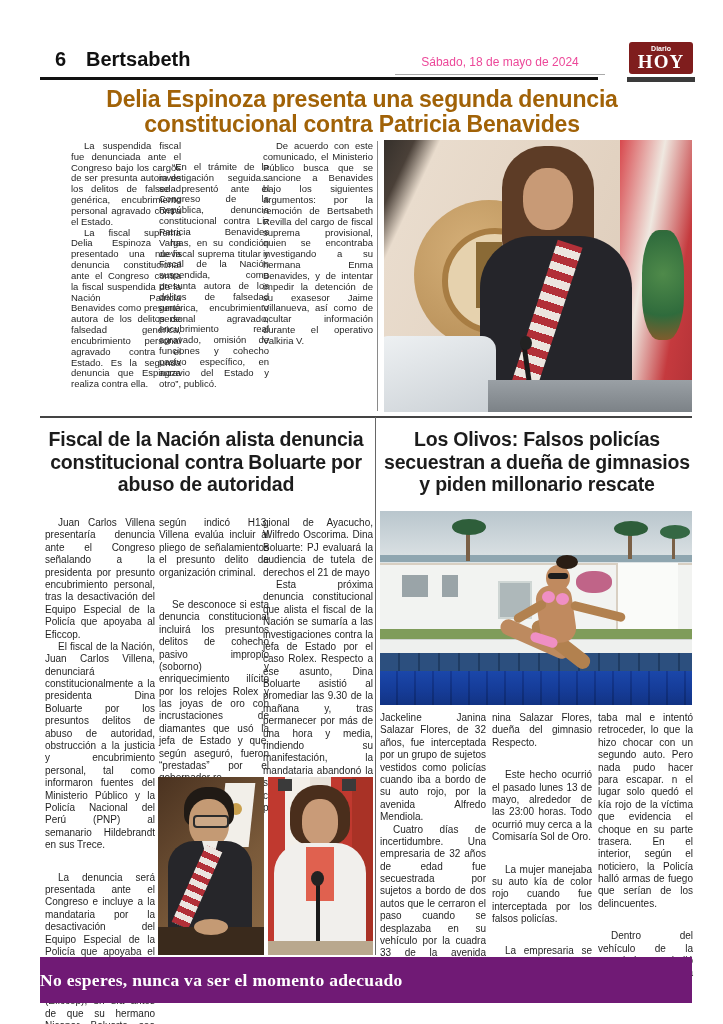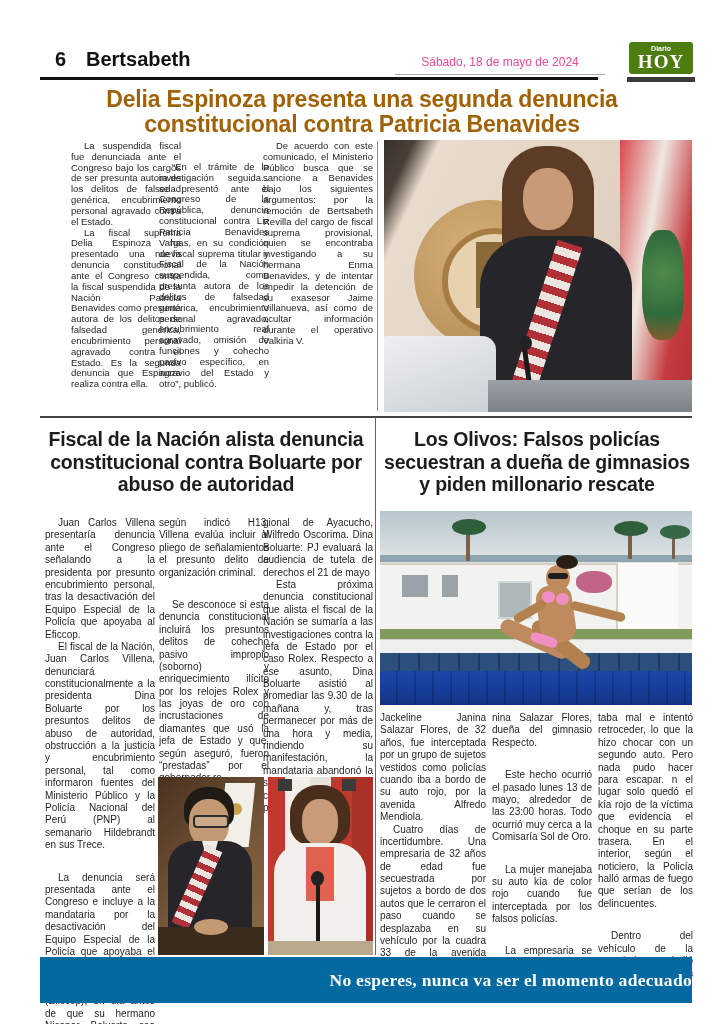--- a/index.html
+++ b/index.html
@@ -5,43 +5,43 @@
   html,body{margin:0;padding:0;background:#d9d9d9;}
   .page{position:relative;width:723px;height:1024px;background:#ffffff;
         font-family:"Liberation Sans",sans-serif;overflow:hidden;
         box-shadow:0 0 6px rgba(0,0,0,.4);margin:0 auto;}
   .abs{position:absolute;}
   
   .pagenum{left:55px;top:48px;font-size:20px;font-weight:bold;color:#111;}
   .section{left:86px;top:48px;font-size:20px;font-weight:bold;color:#111;}
   .date{left:395px;top:55px;width:210px;font-size:12px;color:#ec4899;text-align:center;}
   .date-rule{left:395px;top:74px;width:210px;height:1px;background:#aaa;}
-  .logo{left:629px;top:42px;width:64px;height:32px;background:#4d7c0f;border-radius:3px;
+  .logo{left:629px;top:42px;width:64px;height:32px;background:#7f1d1d;border-radius:3px;
         display:flex;flex-direction:column;align-items:center;justify-content:center;color:#fff;}
   .logo .l1{font-size:7px;font-weight:bold;line-height:7px;}
   .logo .l2{font-family:"Liberation Serif",serif;font-size:19px;font-weight:bold;line-height:19px;letter-spacing:1px;}
   .logo-bar{left:627px;top:77px;width:68px;height:5px;background:#3a3a3a;}
   .head-rule{left:40px;top:77px;width:558px;height:3px;background:#111;}
   
   .h1{left:72px;top:87px;width:580px;font-size:23px;font-weight:bold;line-height:1.1;
       text-align:center;color:#a16207;letter-spacing:-0.2px;}
   .h2{font-size:19.5px;font-weight:bold;line-height:1.16;text-align:center;color:#1c1c1c;letter-spacing:-0.2px;}
   
   .col{font-size:9.5px;line-height:1.14;text-align:justify;color:#1f1f1f;}
   .bcol{font-size:10px;line-height:1.24;text-align:justify;color:#1f1f1f;}
   .col p,.bcol p{margin:0;text-indent:13px;}
   .col p.gap,.bcol p.gap{margin-top:20px;}
   .rule-v{background:#8a8a8a;width:1px;}
   .mid-rule{left:40px;top:416px;width:652px;height:2px;background:#444;}
   
   .photo{overflow:hidden;}
   .photo *{position:absolute;}
   
-  .banner{left:40px;top:957px;width:652px;height:46px;background:#0369a1;
-          display:flex;align-items:center;justify-content:flex-end;}
+  .banner{left:40px;top:957px;width:652px;height:46px;background:#701a75;
+          display:flex;align-items:center;justify-content:flex-start;}
   .banner span{font-family:"Liberation Serif",serif;font-size:17.5px;font-weight:bold;color:#fff;letter-spacing:.3px;}
 </style>
 </head>
 <body>
 
 <div class="page">
 
   <div class="abs pagenum">6</div>
   <div class="abs section">Bertsabeth</div>
   <div class="abs date">Sábado, 18 de mayo de 2024</div>

